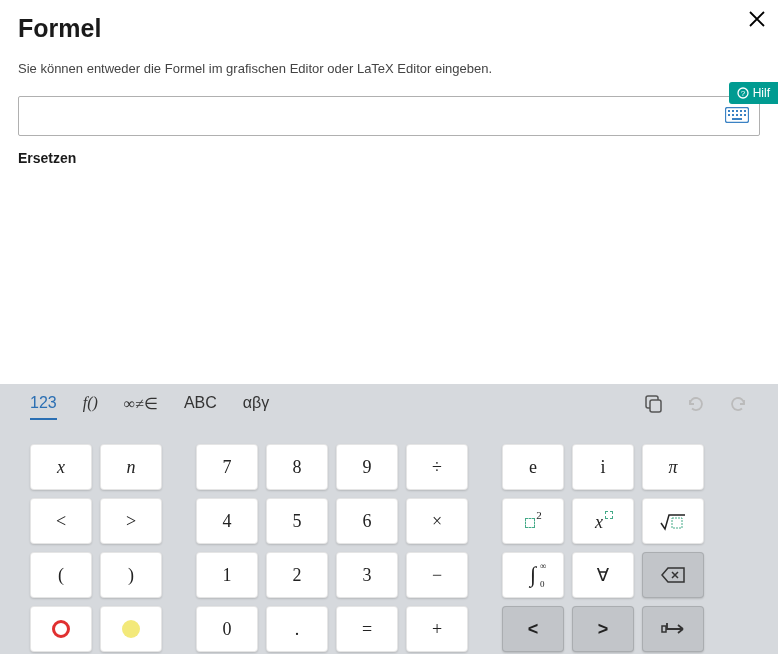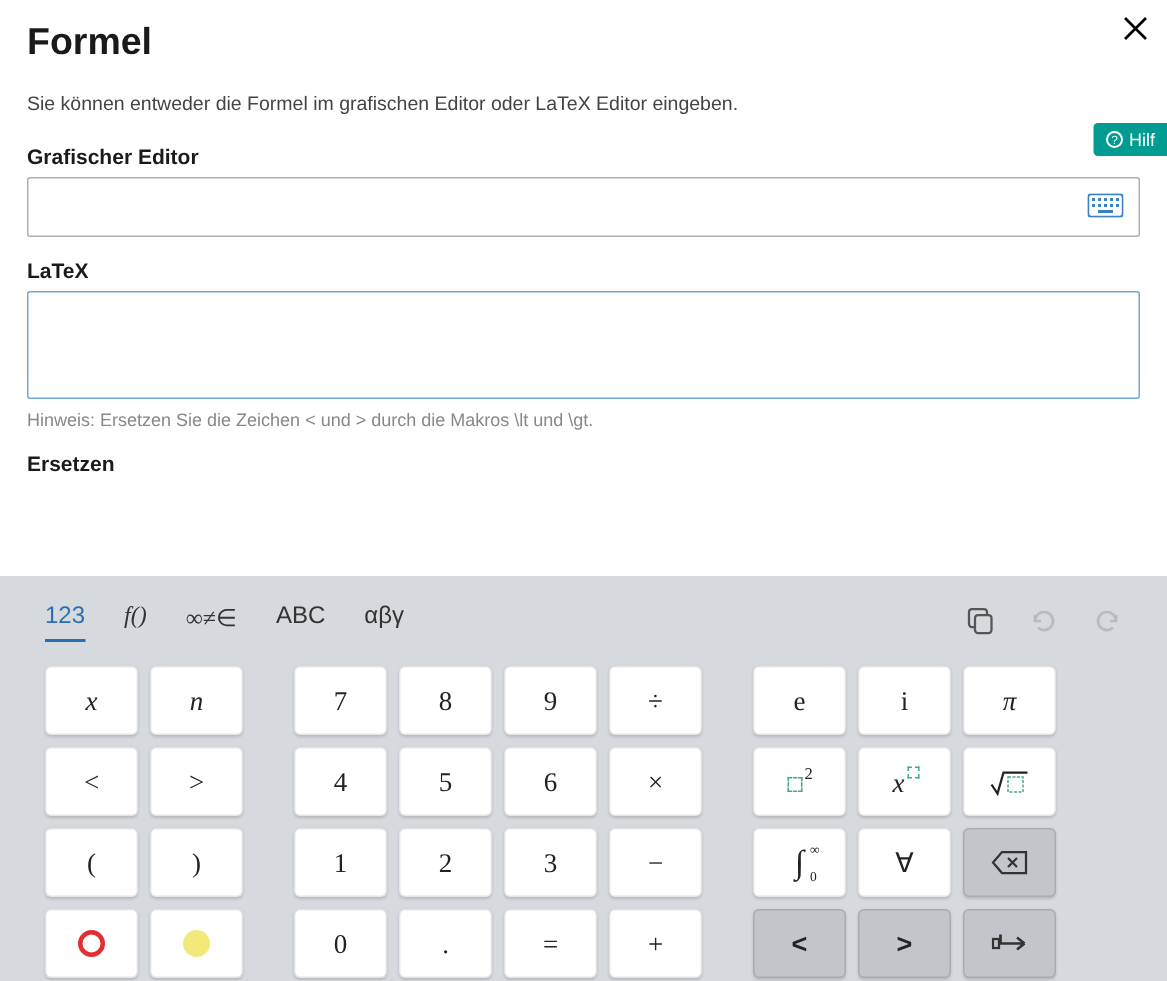--- a/index.html
+++ b/index.html
@@ -9,21 +9,21 @@
   .close-btn { position: absolute; top: 8px; right: 12px; font-size: 22px; font-weight: 300; color: #000; cursor: pointer; background: none; border: none; }
   .intro { font-size: 13px; color: #444; margin-bottom: 20px; }
   .help-btn { position: absolute; right: 0; top: 82px; background: #009b91; color: #fff; font-size: 12px; padding: 4px 8px; border: none; border-radius: 3px 0 0 3px; display: flex; align-items: center; gap: 4px; cursor: pointer; }
   .label { font-weight: bold; font-size: 14px; color: #1a1a1a; margin-bottom: 6px; display: block; }
   .field-row { margin-bottom: 14px; }
   .graphical-input { width: 100%; height: 40px; border: 1px solid #b0b0b0; border-radius: 2px; display: flex; align-items: center; justify-content: flex-end; padding: 0 10px; }
   .kb-icon { color: #3b82c4; }
   .latex-input { width: 100%; height: 72px; border: 1px solid #6ea8d6; border-radius: 2px; padding: 8px 10px; font-size: 14px; font-family: inherit; resize: none; outline: none; }
   .hint { font-size: 12px; color: #888; margin-top: 4px; }
   .keyboard { background: #d6d9dd; width: 778px; position: absolute; top: 384px; left: 0; height: 270px; padding: 10px 30px; }
-  .kb-top { display: flex; align-items: center; height: 42px; margin-bottom: 8px; position: relative; }
+  .kb-top { display: flex; align-items: flex-start; height: 42px; margin-bottom: 8px; position: relative; }
   .kb-tabs { display: flex; gap: 26px; font-family: Georgia, 'Times New Roman', serif; font-size: 16px; font-style: italic; color: #333; }
   .kb-tab { cursor: pointer; padding-bottom: 6px; }
   .kb-tab.active { color: #2b6fb3; border-bottom: 2px solid #2b6fb3; }
   .kb-tab.abc { font-style: normal; font-family: Liberation Sans, sans-serif; }
   .kb-tab.greek { font-style: normal; font-family: Liberation Sans, sans-serif; }
   .kb-actions { position: absolute; right: 0; display: flex; gap: 22px; align-items: center; color: #666; }
   .kb-action-btn { background: none; border: none; cursor: pointer; color: #555; }
   .kb-action-btn.disabled { color: #bbb; cursor: default; }
   .kb-grid { display: flex; gap: 34px; }
   .kb-col { display: flex; flex-direction: column; gap: 8px; }
@@ -53,46 +53,40 @@
 
   <button class="help-btn">
     <svg width="12" height="12" viewBox="0 0 12 12">
         <circle cx="6" cy="6" r="5" fill="none" stroke="#fff" stroke-width="1.3"></circle>
         <text x="6" y="9" text-anchor="middle" font-size="8" fill="#fff" font-family="Arial">?</text>
       </svg>
     <span>Hilf</span>
   </button>
 
   <div class="field-row">
-    <span class="label">Grafischer Editor</span>
     <div class="graphical-input">
       <span class="kb-icon">
         <svg width="24" height="16" viewBox="0 0 24 16">
             <rect x="0.5" y="0.5" width="23" height="15" rx="2" fill="none" stroke="#3b82c4" stroke-width="1.3"></rect>
             <rect x="3" y="3" width="2" height="2" fill="#3b82c4"></rect>
             <rect x="7" y="3" width="2" height="2" fill="#3b82c4"></rect>
             <rect x="11" y="3" width="2" height="2" fill="#3b82c4"></rect>
             <rect x="15" y="3" width="2" height="2" fill="#3b82c4"></rect>
             <rect x="19" y="3" width="2" height="2" fill="#3b82c4"></rect>
             <rect x="3" y="7" width="2" height="2" fill="#3b82c4"></rect>
             <rect x="7" y="7" width="2" height="2" fill="#3b82c4"></rect>
             <rect x="11" y="7" width="2" height="2" fill="#3b82c4"></rect>
             <rect x="15" y="7" width="2" height="2" fill="#3b82c4"></rect>
             <rect x="19" y="7" width="2" height="2" fill="#3b82c4"></rect>
             <rect x="7" y="11" width="10" height="2" fill="#3b82c4"></rect>
           </svg>
       </span>
     </div>
   </div>
 
-  <div class="field-row">
-    <span class="label">LaTeX</span>
-    <textarea class="latex-input" value="" style=""></textarea>
-    <div class="hint">Hinweis: Ersetzen Sie die Zeichen &lt; und &gt;  durch die Makros \lt und \gt.</div>
-  </div>
 
   <span class="label">Ersetzen</span>
 </div>
 
 <div class="keyboard">
   <div class="kb-top">
     <div class="kb-tabs">
       <span class="kb-tab active" style="font-style:normal;font-family:Arial">123</span>
       <span class="kb-tab">f()</span>
       <span class="kb-tab" style="font-style:normal">∞≠∈</span>

